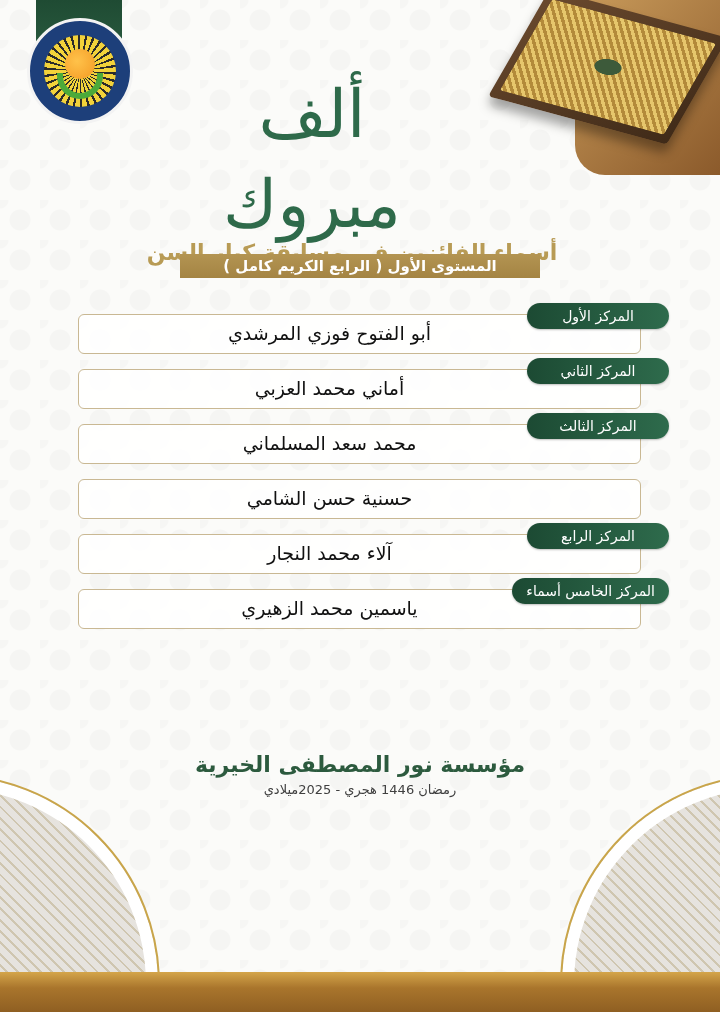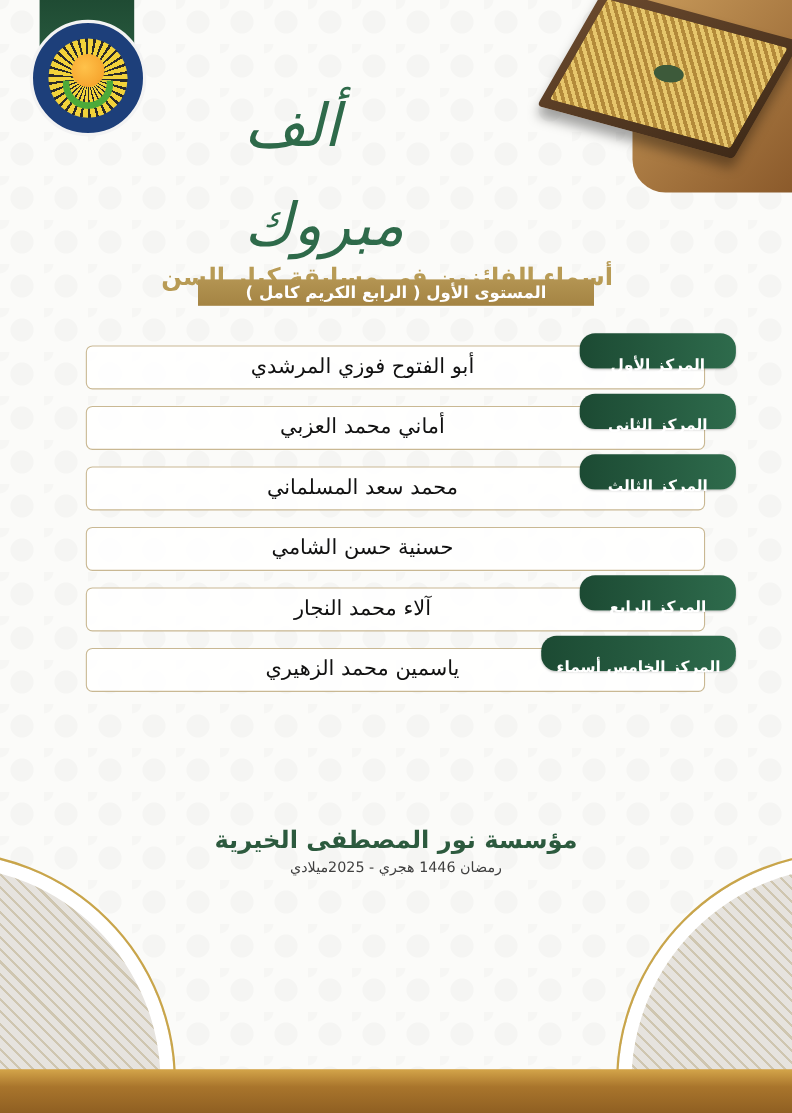--- a/index.html
+++ b/index.html
@@ -53,22 +53,22 @@
   .book-cover {
     position: absolute; inset: 8px;
     background:
       radial-gradient(ellipse at center, #3d5a3a 0 14px, transparent 15px),
       repeating-linear-gradient(45deg, #e6c66c 0 3px, #b38a3a 3px 6px);
     border-radius: 3px;
   }
   
   .calligraphy {
     position: absolute; left: 222px; top: 70px; width: 180px; height: 90px;
-    font-family: "DejaVu Serif", serif; font-size: 54px; color: #2e6a4a;
-    text-align: left; line-height: 90px; font-style: italic;
+    font-family: "DejaVu Serif", serif; font-size: 66px; color: #2e6a4a;
+    text-align: center; line-height: 90px; 
   }
   
   .heading {
     position: absolute; left: 0; width: 704px; top: 218px; text-align: center;
     font-size: 22px; font-weight: bold; color: #b89b55; margin-top: 22px;
   }
   .subheading {
     position: absolute; left: 180px; top: 254px; width: 360px; height: 24px;
     background: linear-gradient(#b39452, #a48443);
     color: #fff; font-size: 15px; font-weight: bold; text-align: center; line-height: 24px;
@@ -77,24 +77,24 @@
   .winner-row {
     position: absolute; left: 78px; width: 563px; height: 40px;
   }
   .name-box {
     position: absolute; left: 0; top: 0; right: 0; bottom: 0;
     border: 1.5px solid #c9b893; border-radius: 6px; background: rgba(255,255,255,0.85);
     font-size: 19px; font-weight: normal; color: #111; text-align: center; line-height: 37px;
     padding-right: 60px;
   }
   .rank-badge {
-    position: absolute; right: -28px; top: -11px; height: 26px; padding: 16px 14px;
+    position: absolute; right: -28px; top: -11px; height: 26px; padding: 0 14px;
     min-width: 142px;
     background: linear-gradient(90deg, #1c4a33, #2e6b4c);
-    border-radius: 14px; color: #fff; font-size: 14px; font-weight: bold;
+    border-radius: 14px; color: #fff; font-size: 14px; font-weight: normal;
     line-height: 26px; text-align: center; box-shadow: 0 1px 2px rgba(0,0,0,0.25);
   }
   
   .foundation {
     position: absolute; left: 0; width: 720px; top: 752px; text-align: center;
     font-size: 22px; font-weight: bold; color: #2c5a3e;
   }
   .date {
     position: absolute; left: 0; width: 720px; top: 782px; text-align: center;
     font-size: 13px; color: #404040;

